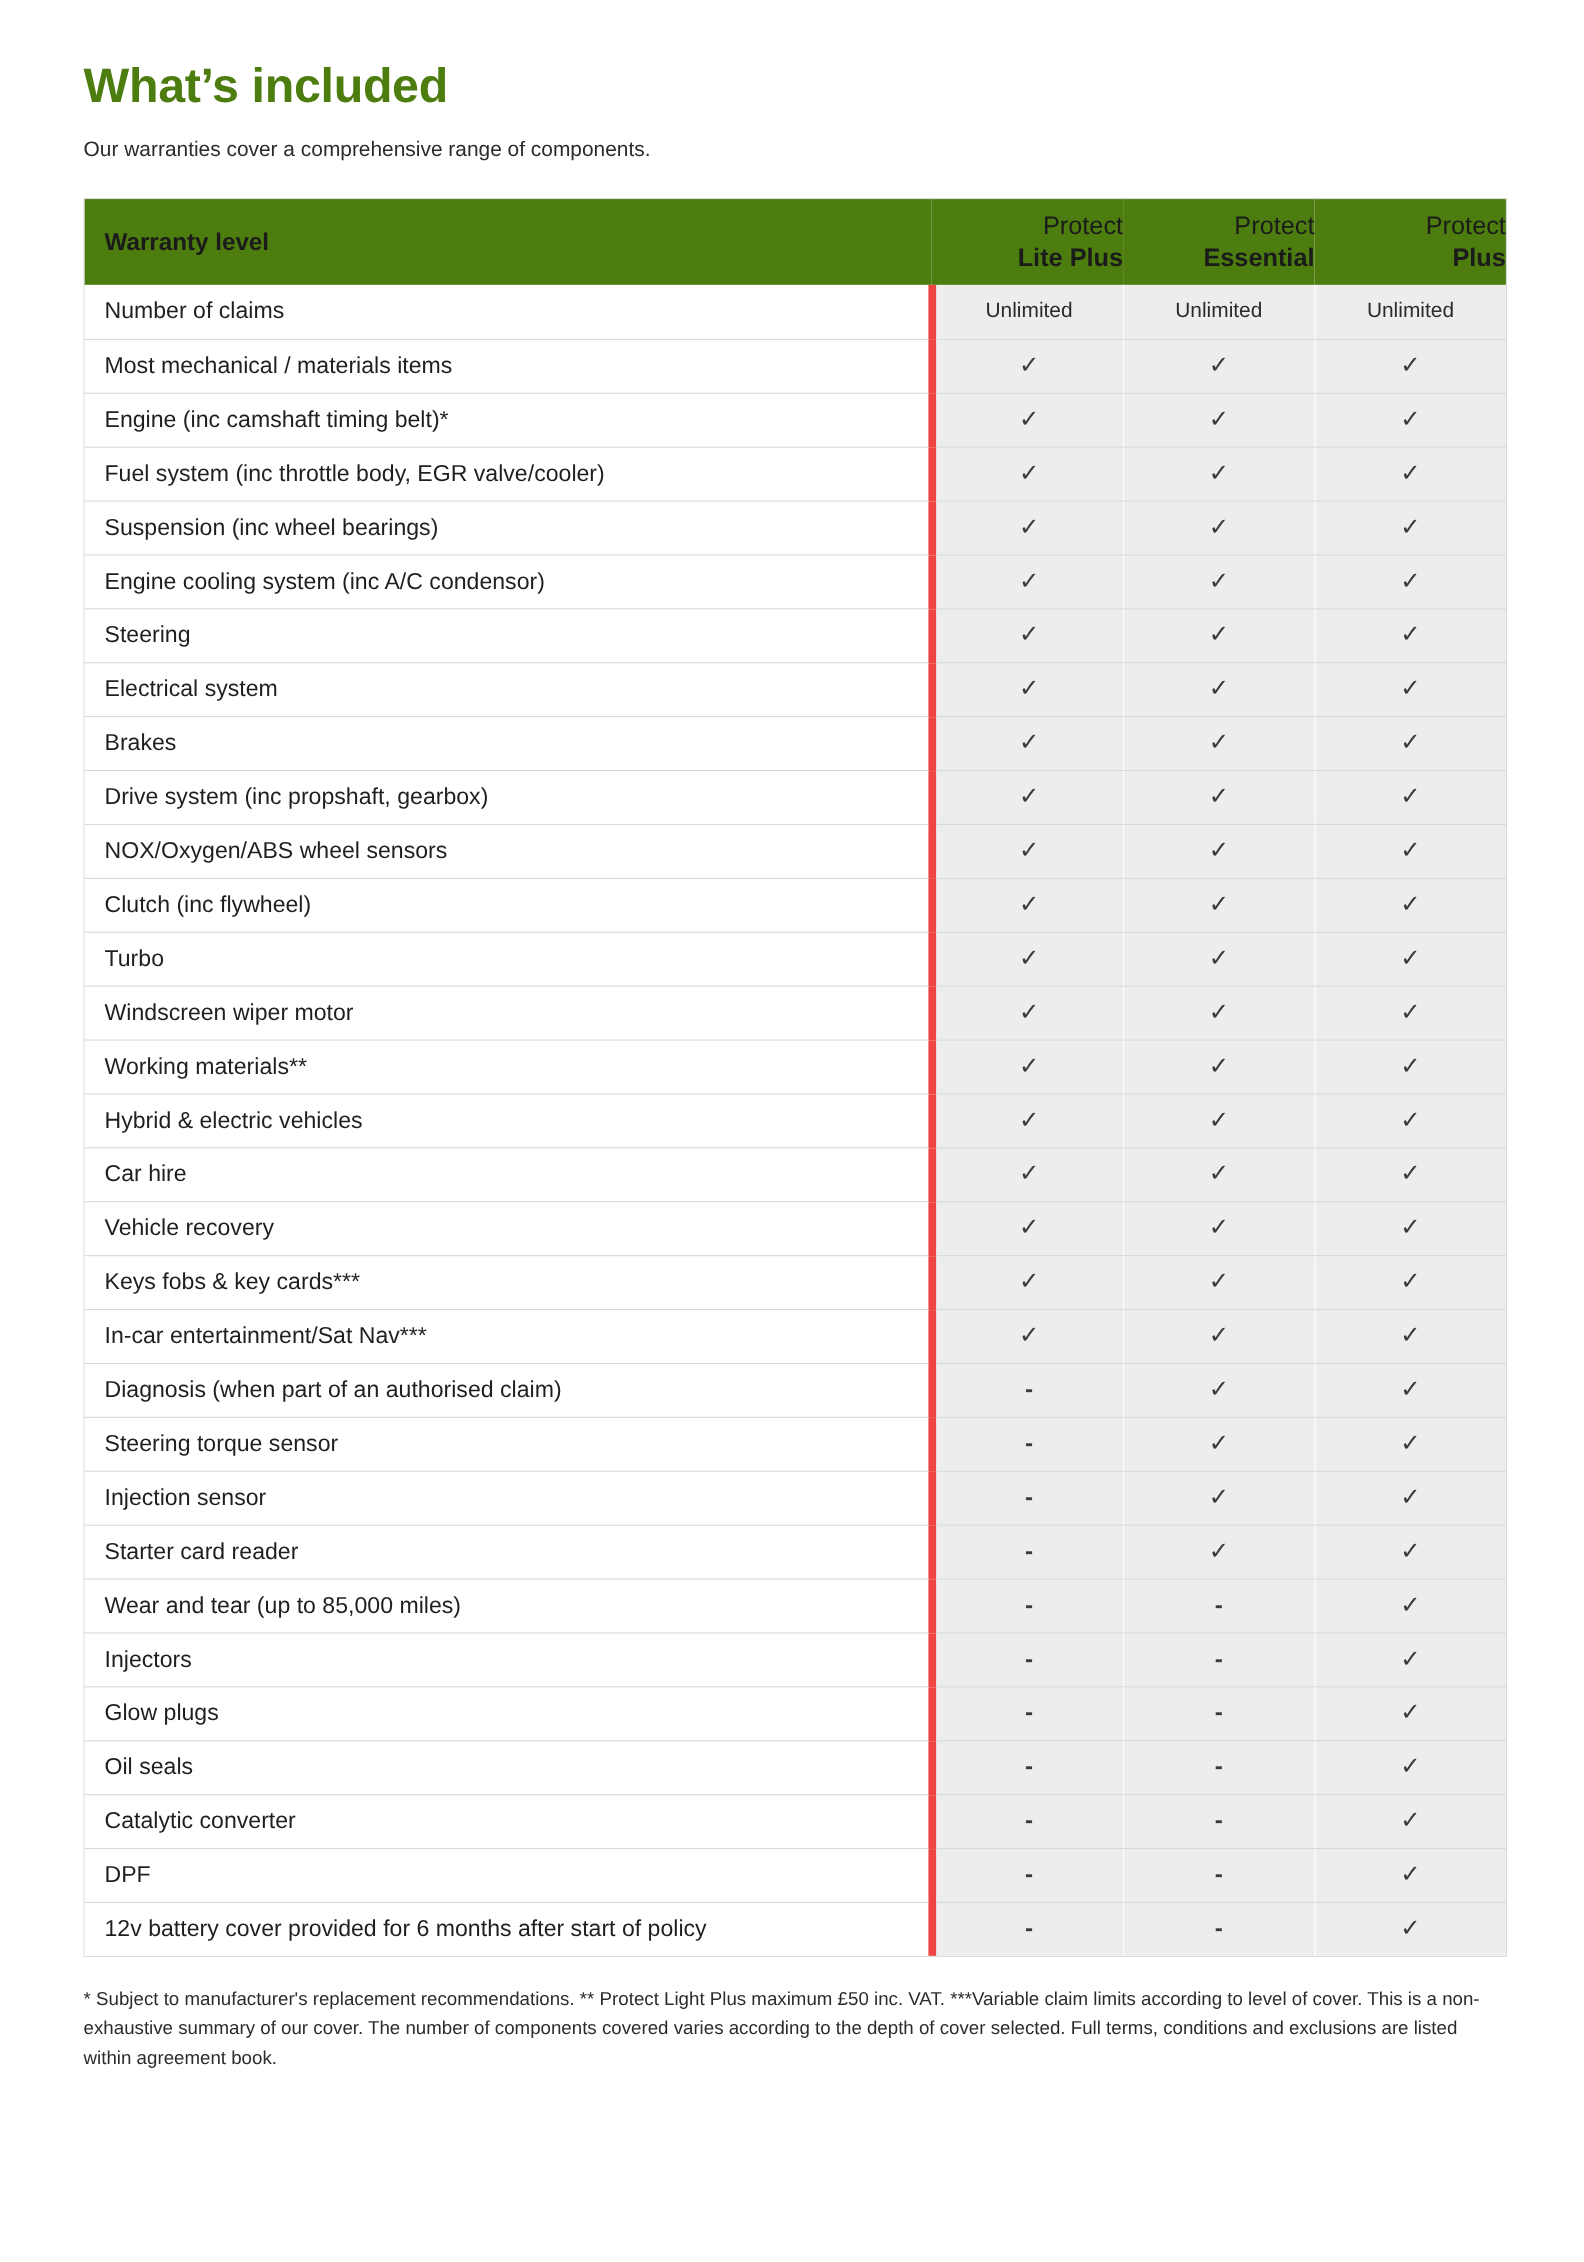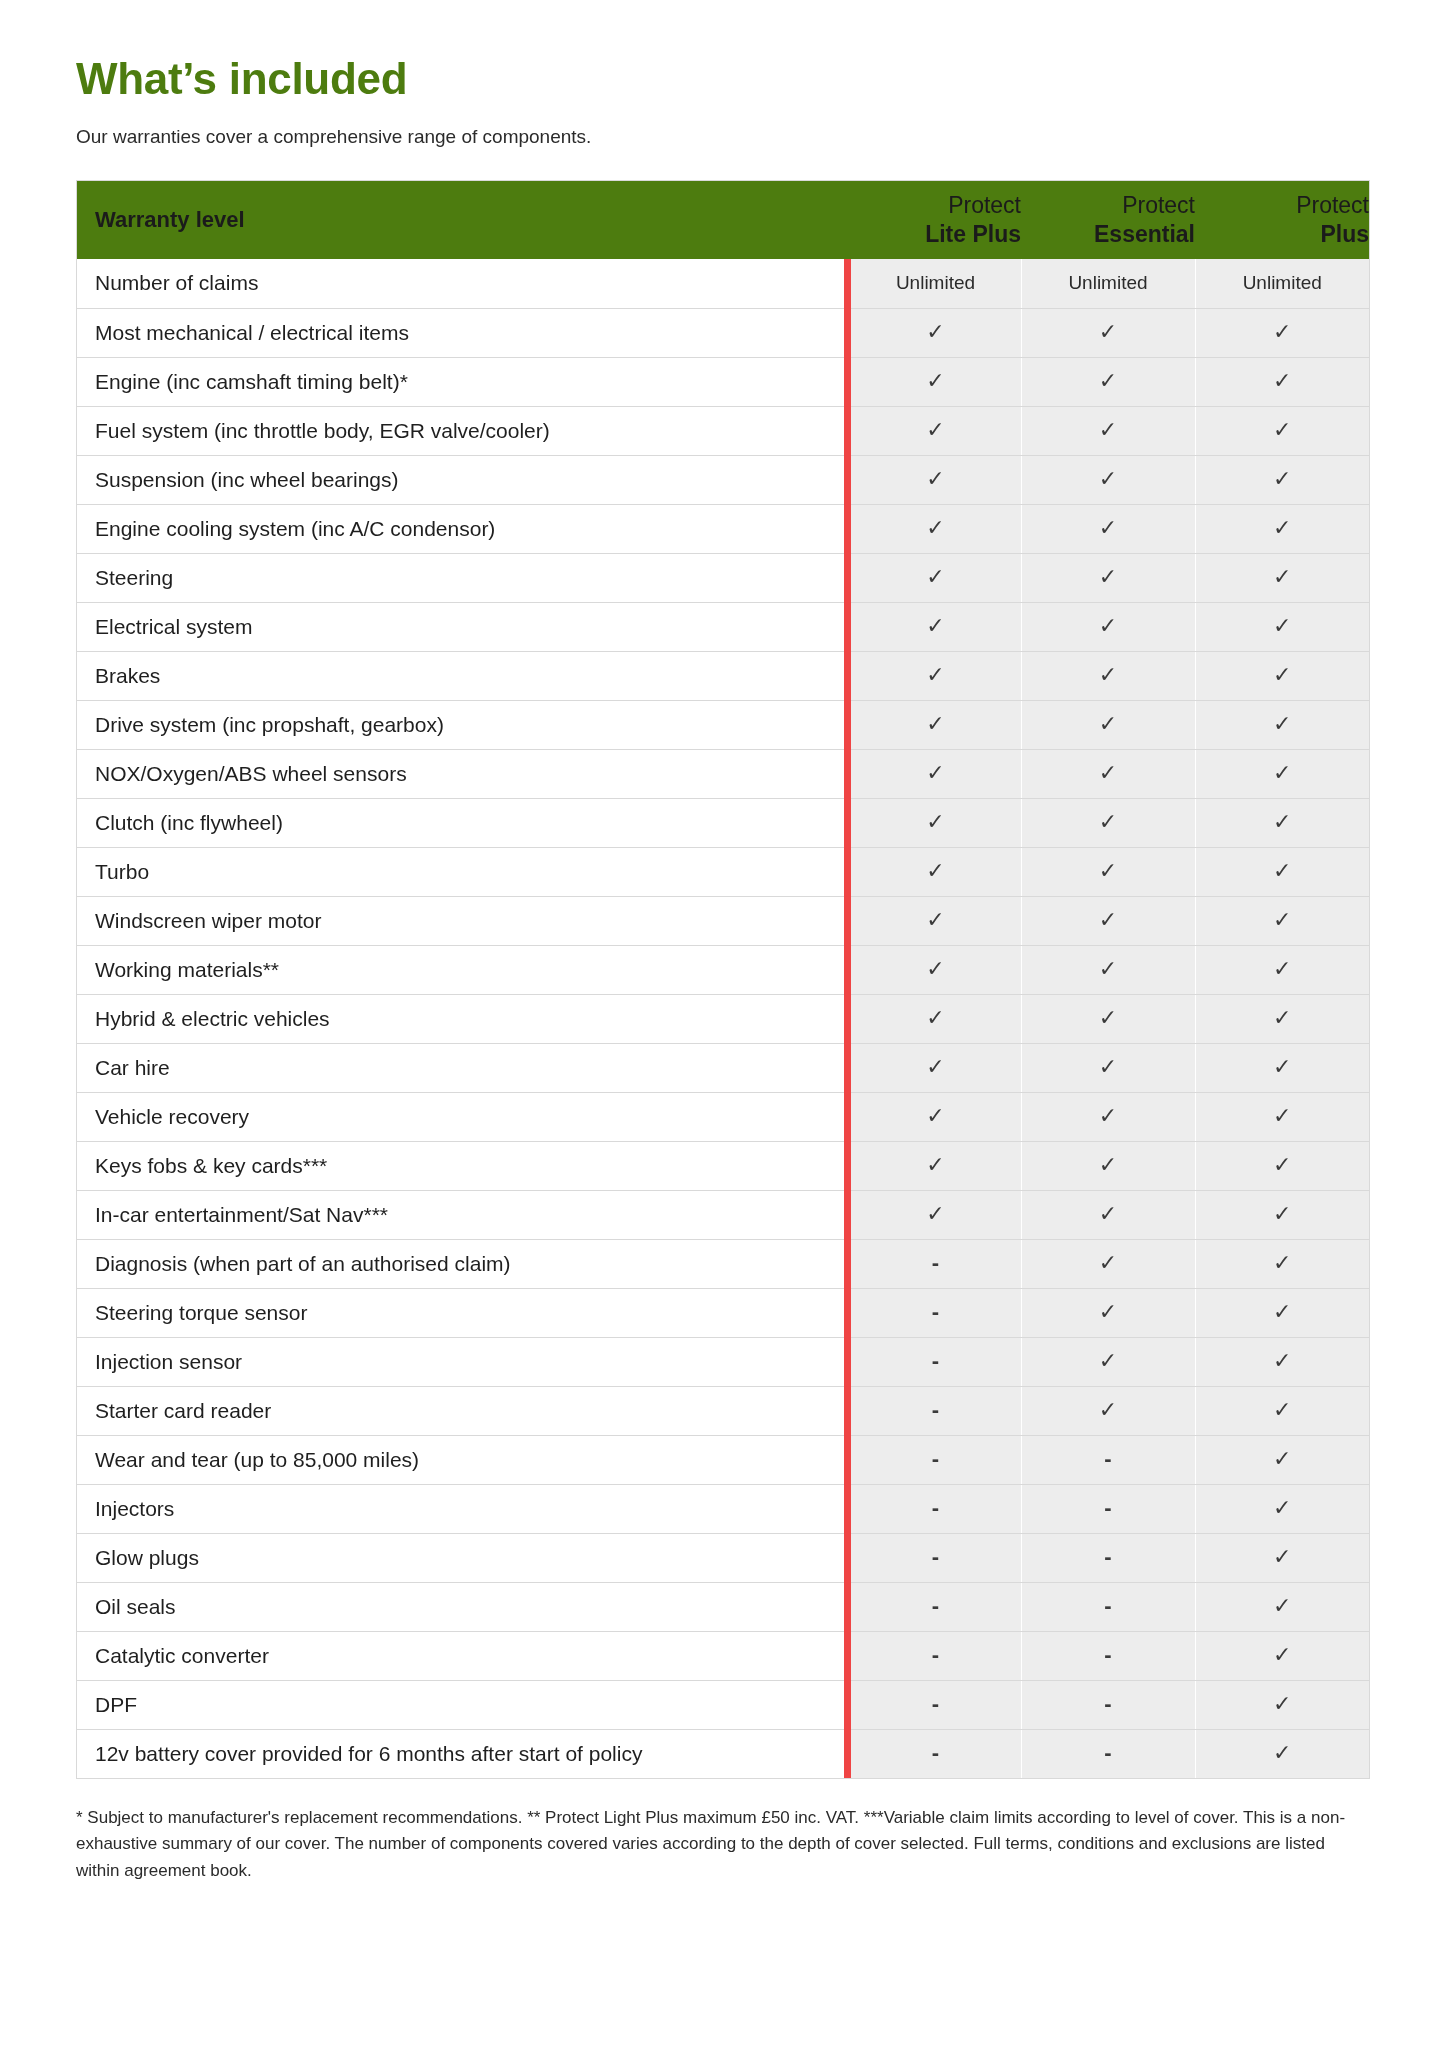--- a/index.html
+++ b/index.html
@@ -156,21 +156,21 @@
         </tr>
       </thead>
       <tbody id="table-body">
           <tr class="first-row">
             <td class="feature">Number of claims</td>
             <td class="val">Unlimited</td>
             <td class="val">Unlimited</td>
             <td class="val">Unlimited</td>
           </tr>
           <tr>
-            <td class="feature">Most mechanical / electrical items</td>
+            <td class="feature">Most mechanical / materials items</td>
             <td class="val"><span class="tick">✓</span></td>
             <td class="val"><span class="tick">✓</span></td>
             <td class="val"><span class="tick">✓</span></td>
           </tr>
           <tr>
             <td class="feature">Engine (inc camshaft timing belt)*</td>
             <td class="val"><span class="tick">✓</span></td>
             <td class="val"><span class="tick">✓</span></td>
             <td class="val"><span class="tick">✓</span></td>
           </tr>

